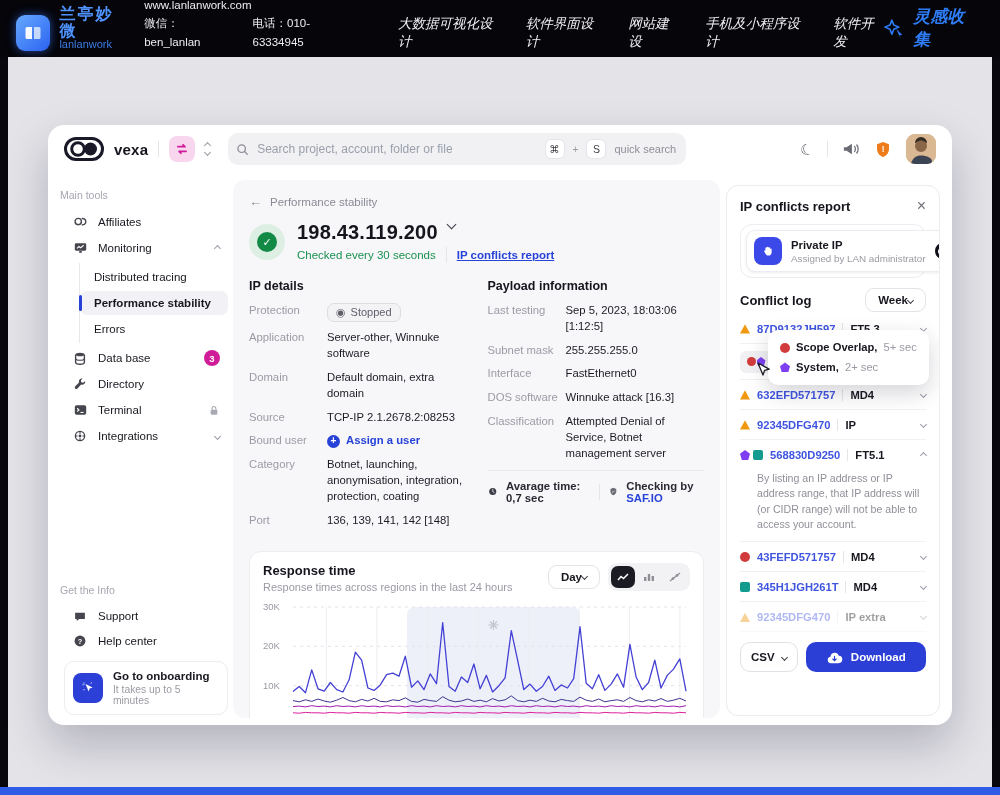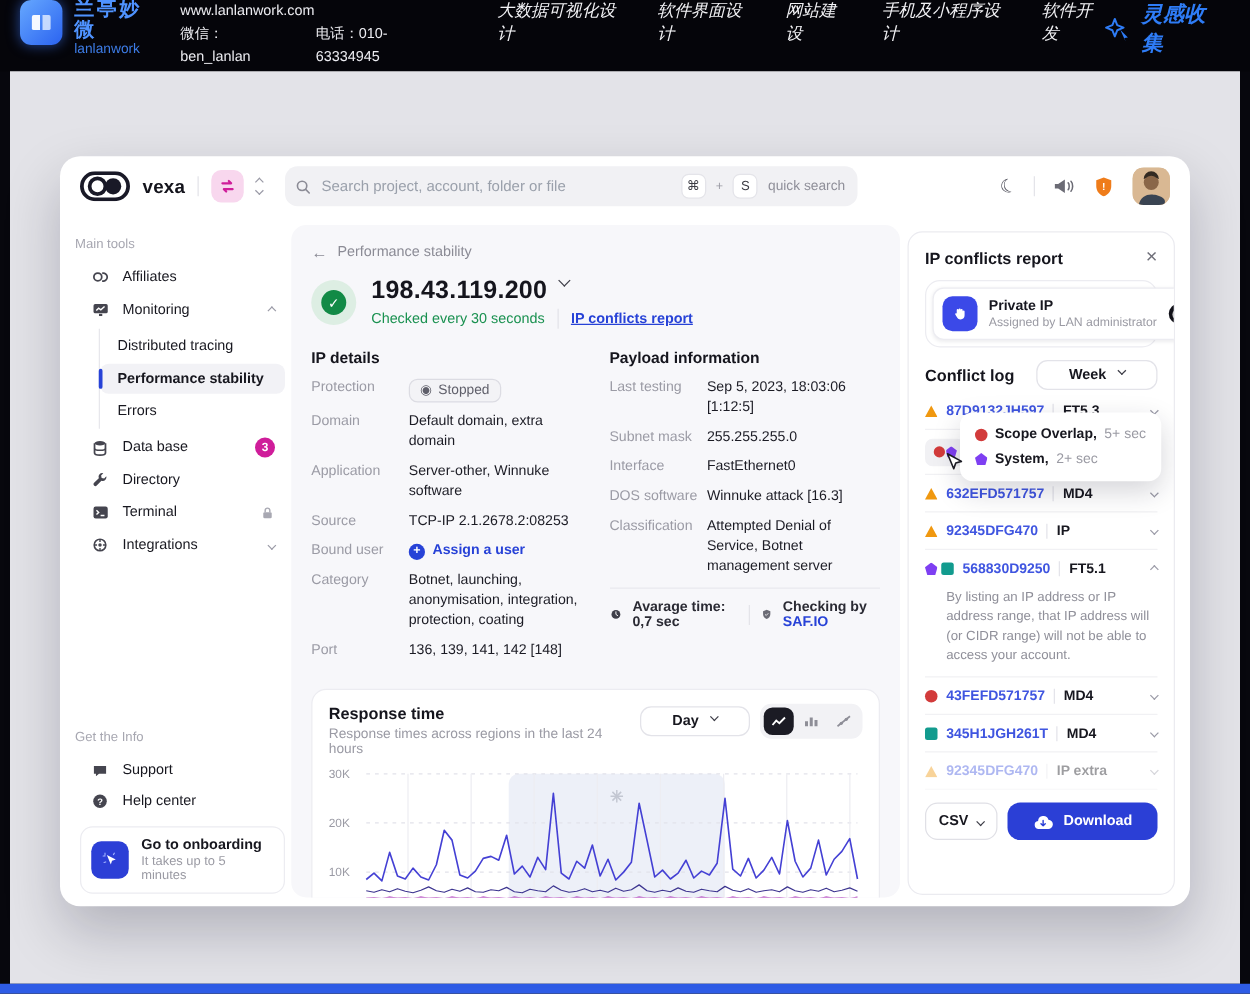--- a/index.html
+++ b/index.html
@@ -1,20 +1,20 @@
 <!DOCTYPE html>
 <html><head>
 <meta charset="utf-8">
 <style>
 *{box-sizing:border-box;margin:0;padding:0}
 html,body{width:1000px;height:795px}
 body{position:relative;background:#07070d;font-family:"Liberation Sans","DejaVu Sans",sans-serif;overflow:hidden}
 
 
-.banner{position:absolute;left:0;top:0;width:1000px;height:57px;background:#05050a;display:flex;align-items:flex-start;padding:0 22px 6px 16px;color:#fff}
+.banner{position:absolute;left:0;top:0;width:1000px;height:57px;background:#05050a;display:flex;align-items:flex-end;padding:0 22px 6px 16px;color:#fff}
 .logo-mark{width:36px;height:36px;border-radius:9px;background:linear-gradient(135deg,#66a8ff,#2b63f0);display:flex;align-items:center;justify-content:center;box-shadow:0 0 10px rgba(60,120,255,.6)}
 .brand-block{margin-left:9px;line-height:1.05}
 .brand-cn{font-size:16px;font-weight:bold;color:#4f93ff;letter-spacing:2px}
 .brand-en{font-size:11px;color:#3d7ce6}
 .contact{margin-left:16px;font-size:11.5px;color:#ededf2;line-height:1.6}
 .contact .row2{display:flex;gap:22px}
 .banner-nav{display:flex;gap:26px;margin-left:42px;font-family:"Liberation Serif","DejaVu Serif",serif;font-style:italic;font-size:13.5px;color:#f2f2f5}
 .collect{margin-left:auto;display:flex;align-items:center;gap:8px;color:#2e7cf6;font-family:"Liberation Serif","DejaVu Serif",serif;font-style:italic;font-weight:bold;font-size:17px}
 
 
@@ -82,21 +82,21 @@
 .assign{display:inline-flex;align-items:center;gap:6px;color:#2742d7;font-weight:700}
 .plus-dot{width:13px;height:13px;border-radius:50%;background:#2742d7;color:#fff;font-size:10px;display:flex;align-items:center;justify-content:center}
 .pfoot{border-top:1px solid #e9e9ee;margin-top:4px;padding-top:9px;display:flex;align-items:center;gap:9px;font-size:11.3px;font-weight:600;color:#2a2a33}
 
 
 .chart-card{margin-top:14px;background:#fff;border:1px solid #ececf1;border-radius:12px;padding:11px 13px}
 .ch-head{display:flex;align-items:flex-start}
 .ch-title{font-size:13px;font-weight:800;color:#15151d}
 .ch-sub{font-size:11px;color:#9a9aa4;margin-top:3px}
 .ctrls{margin-left:auto;display:flex;gap:8px;align-items:center}
-.drop-btn{border:1px solid #e3e3e9;border-radius:9px;padding:5px 25px;display:flex;gap:10px;font-size:11.5px;font-weight:700;color:#17171f;background:#fff}
+.drop-btn{border:1px solid #e3e3e9;border-radius:9px;padding:5px 12px;display:flex;align-items:center;gap:0;font-size:11.5px;font-weight:700;color:#17171f;background:#fff}
 .type-group{background:#f2f2f5;border-radius:9px;padding:3px;display:flex;gap:2px}
 .type-btn{width:24px;height:22px;border-radius:7px;display:flex;align-items:center;justify-content:center}
 .type-btn.active{background:#1b1b24}
 
 
 .rpanel{position:absolute;left:678px;top:12px;width:214px;height:531px;background:#fff;border:1px solid #ebebf0;border-radius:12px;padding:12px 13px;overflow:hidden}
 .rp-head{display:flex;align-items:center}
 .rp-title{font-size:13px;font-weight:800;color:#15151d}
 .close-x{margin-left:auto;font-size:16px;color:#6f6f79;line-height:1}
 .opts{margin-top:10px;border:1px solid #ececf1;border-radius:12px;padding:5px;display:flex;gap:5px}
@@ -376,26 +376,26 @@
         <div class="dcol">
           <div class="dtitle">IP details</div>
           <div class="drow">
               <span class="dlab">Protection</span>
             <span class="stopped">
                 <span>◉</span>
                 <span>Stopped</span>
               </span>
             </div>
           <div class="drow">
+              <span class="dlab">Application</span>
+            <span class="dval">Server-other, Winnuke software</span>
+            </div>
+          <div class="drow">
               <span class="dlab">Domain</span>
             <span class="dval">Default domain, extra domain</span>
-            </div>
-          <div class="drow">
-              <span class="dlab">Application</span>
-            <span class="dval">Server-other, Winnuke software</span>
             </div>
           <div class="drow">
               <span class="dlab">Source</span>
             <span class="dval">TCP-IP 2.1.2678.2:08253</span>
             </div>
           <div class="drow">
               <span class="dlab">Bound user</span>
             <span class="assign">
                 <span class="plus-dot">+</span>
                 <span>Assign a user</span>

